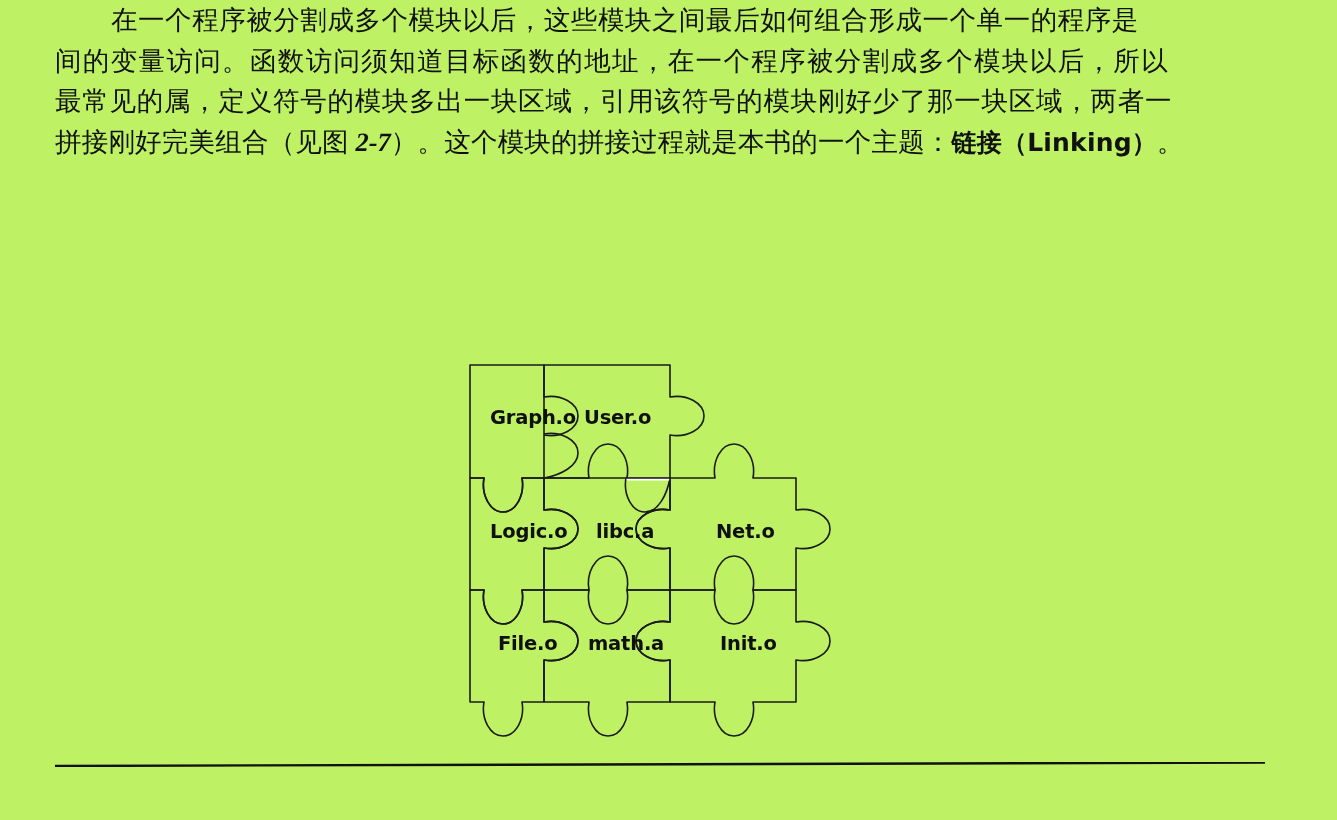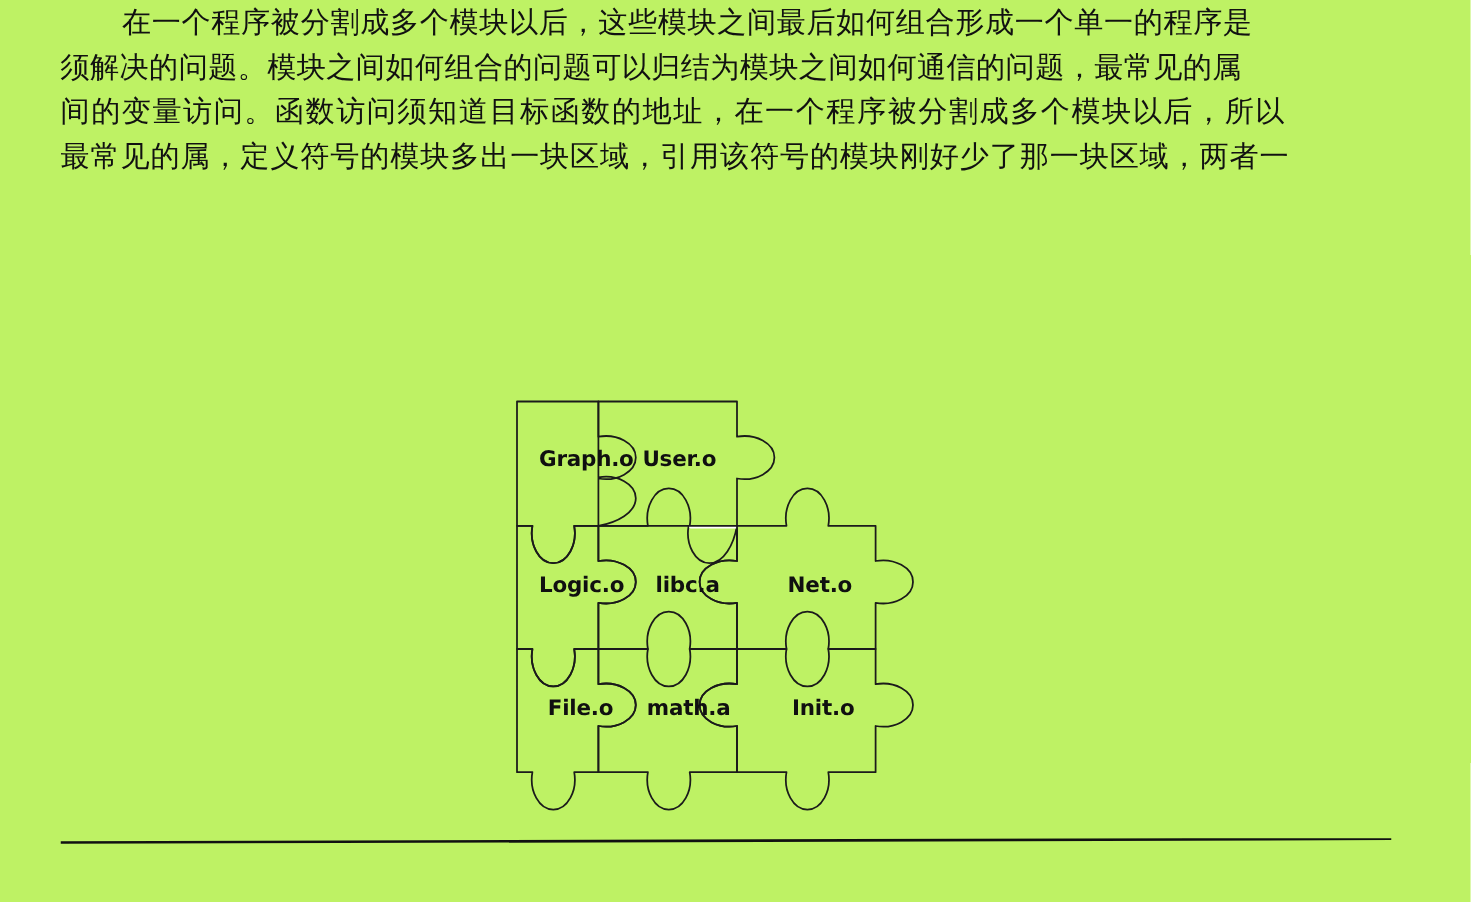--- a/index.html
+++ b/index.html
@@ -100,23 +100,23 @@
     margin-top: 47px;
   }
 </style>
 </head>
 <body>
 
 <div id="page">
 
   <div id="bodytext">
     <div class="tline first j1">在一个程序被分割成多个模块以后，这些模块之间最后如何组合形成一个单一的程序是</div>
-    <div class="tline j2">须解决的问题。模块之间如何组合的问题可以归结为模块之间如何通信的问题，最常见的属</div>
     <div class="tline j4">间的变量访问。函数访问须知道目标函数的地址，在一个程序被分割成多个模块以后，所以</div>
     <div class="tline j6">最常见的属，定义符号的模块多出一块区域，引用该符号的模块刚好少了那一块区域，两者一</div>
+    <div class="tline j7"><span>拼接刚好完美组合（见图 </span><span class="lat">2-7</span><span>）。这个模块的拼接过程就是本书的一个主题：</span><span class="bold-cjk">链接</span><span class="bold-lat">（Linking）</span><span>。</span></div>
   </div>
 
   <div id="figure">
     <svg width="470" height="400" viewBox="0 0 470 400">
       <g fill="none" stroke="#1b1b1b" stroke-width="1.6" stroke-linecap="round" stroke-linejoin="round">
 
         <path d="M 26,15
              L 100,15
              L 100,47
              C 117,44 134,53 134,66

